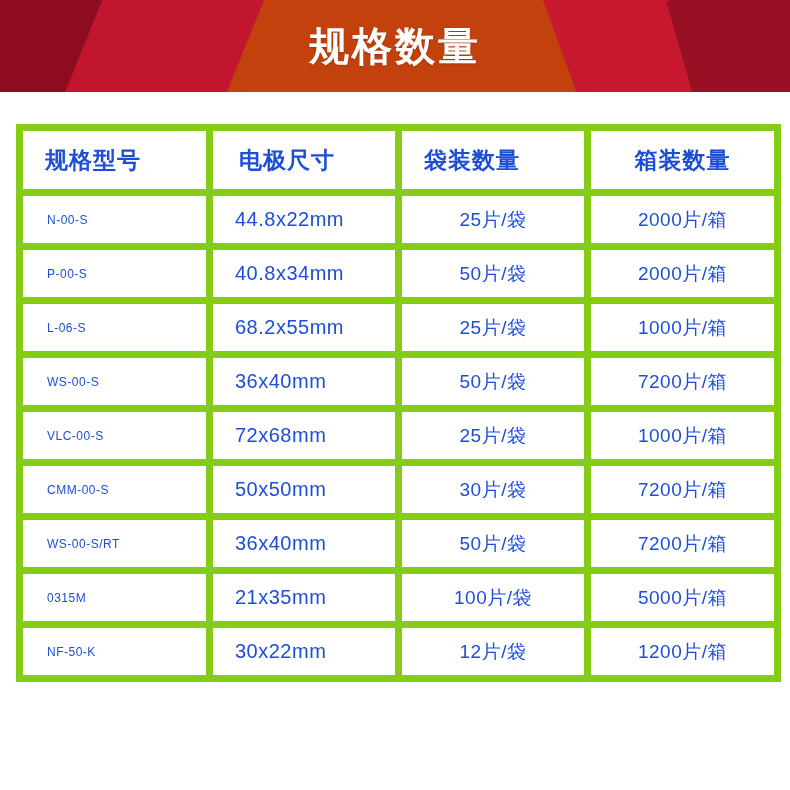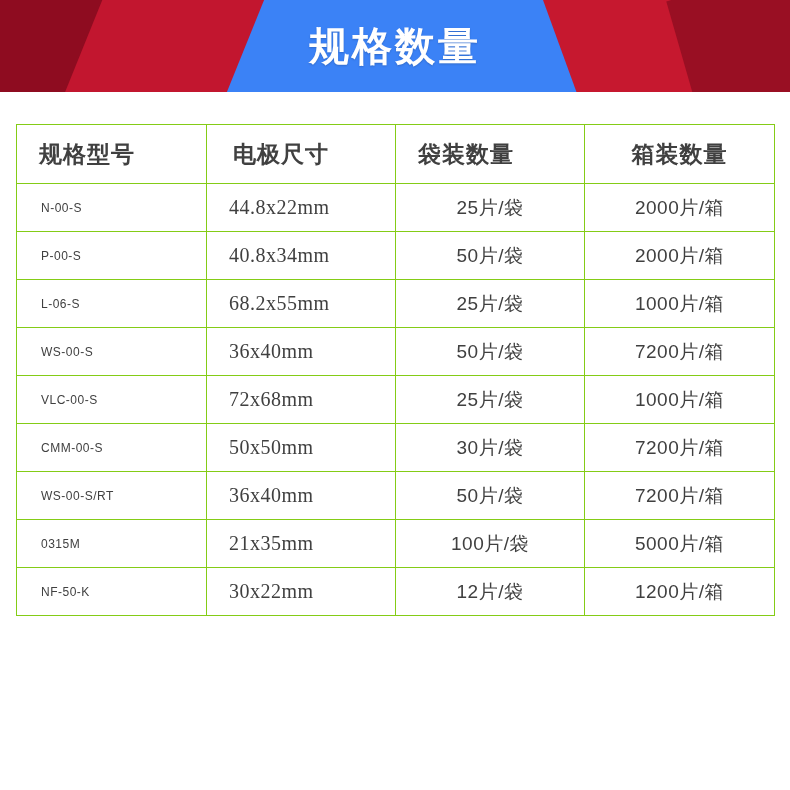--- a/index.html
+++ b/index.html
@@ -18,21 +18,21 @@
     width: 790px;
     height: 790px;
     background: #ffffff;
   }
 
   
   .banner {
     position: relative;
     width: 790px;
     height: 92px;
-    background: #3b82f6;
+    background: #c2410c;
     overflow: hidden;
   }
   .banner-shape-a {
     position: absolute;
     left: -60px;
     top: -40px;
     width: 260px;
     height: 190px;
     background: #8e0c20;
     transform: rotate(18deg);
@@ -94,25 +94,25 @@
     table-layout: fixed;
     background: #ffffff;
   }
   table.spec col.c0 { width: 190px; }
   table.spec col.c1 { width: 189px; }
   table.spec col.c2 { width: 189px; }
   table.spec col.c3 { width: 190px; }
 
   table.spec th,
   table.spec td {
-    border: 1px solid #84cc16;
+    border: 7px solid #84cc16;
     padding: 0;
     height: 47px;
     vertical-align: middle;
-    color: #404040;
+    color: #1d4ed8;
   }
   table.spec thead th {
     height: 58px;
     font-size: 23px;
     font-weight: bold;
     letter-spacing: 1px;
   }
   
   table.spec thead th.h0 { text-align: left;   padding-left: 22px; }
   table.spec thead th.h1 { text-align: left;   padding-left: 26px; }
@@ -124,21 +124,20 @@
     letter-spacing: 0.5px;
   }
   table.spec tbody td.col-model {
     text-align: left;
     padding-left: 24px;
     font-size: 12px;
   }
   table.spec tbody td.col-size {
     text-align: left;
     padding-left: 22px;
-    font-family: Liberation Serif, serif;
   }
   table.spec tbody td.col-bag {
     text-align: center;
     font-size: 19px;
   }
   table.spec tbody td.col-box {
     text-align: center;
     font-size: 19px;
   }
 </style>

